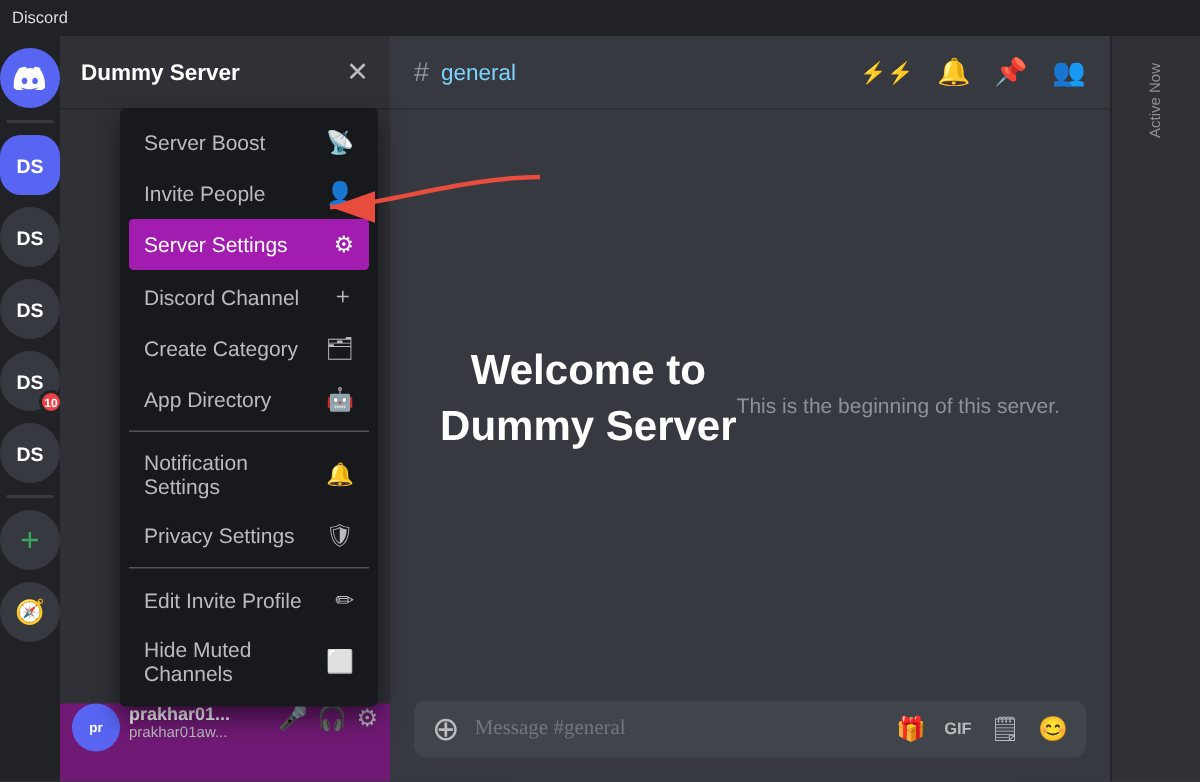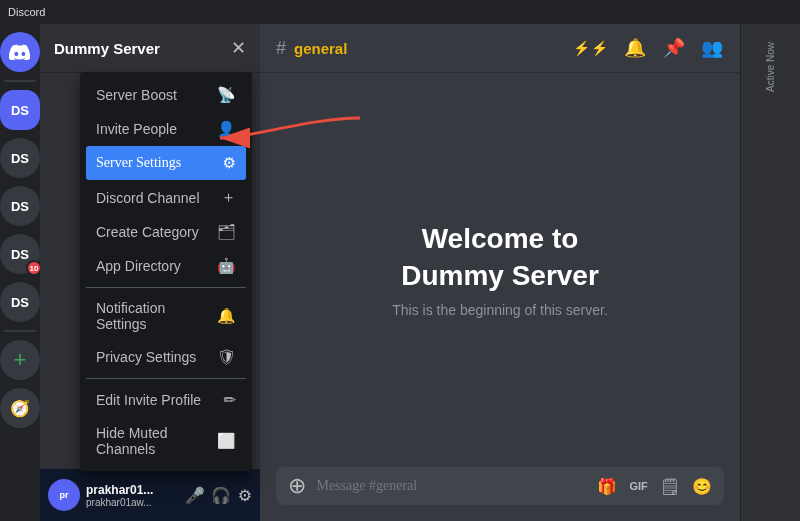--- a/index.html
+++ b/index.html
@@ -147,23 +147,22 @@
       display: flex;
       align-items: center;
       justify-content: space-between;
       padding: 8px 10px;
       border-radius: 3px;
       cursor: pointer;
       color: #b9bbbe;
       font-size: 14px;
     }
     .menu-item.highlighted {
-      background: #3b82f6;
-      color: #fff;
-      font-family: Liberation Serif, serif;
+      background: #a21caf;
+      color: #fff;
     }
     .menu-item .menu-icon {
       font-size: 15px;
       color: #b9bbbe;
     }
     .menu-item.highlighted .menu-icon {
       color: #fff;
     }
     .menu-divider {
       height: 1px;
@@ -194,41 +193,40 @@
       padding: 0 16px;
       background: #36393f;
       box-shadow: 0 1px 0 rgba(0,0,0,0.2);
       gap: 8px;
     }
     .channel-header-icon {
       color: #8e9297;
       font-size: 18px;
     }
     .channel-name-header {
-      color: #eab308;
-      font-weight: 700;
+      color: #7dd3fc;
+      font-weight: 400;
       font-size: 15px;
     }
     .header-actions {
       margin-left: auto;
       display: flex;
       gap: 16px;
       align-items: center;
     }
     .header-icon {
       color: #b9bbbe;
       font-size: 18px;
       cursor: pointer;
     }
 
     
     .welcome-area {
       flex: 1;
       display: flex;
-      flex-direction: column;
       align-items: center;
       justify-content: center;
       padding: 20px;
     }
     .welcome-title {
       color: #fff;
       font-size: 28px;
       font-weight: 800;
       text-align: center;
       line-height: 1.3;
@@ -274,23 +272,23 @@
     }
     .msg-icon {
       color: #b9bbbe;
       font-size: 16px;
       cursor: pointer;
     }
 
     
     .user-area {
       height: 52px;
-      background: #0f172a;
-      display: flex;
-      align-items: center;
+      background: #701a75;
+      display: flex;
+      align-items: flex-start;
       padding: 0 8px;
       gap: 6px;
     }
     .user-avatar-wrap {
       position: relative;
     }
     .user-avatar {
       width: 32px;
       height: 32px;
       border-radius: 50%;

